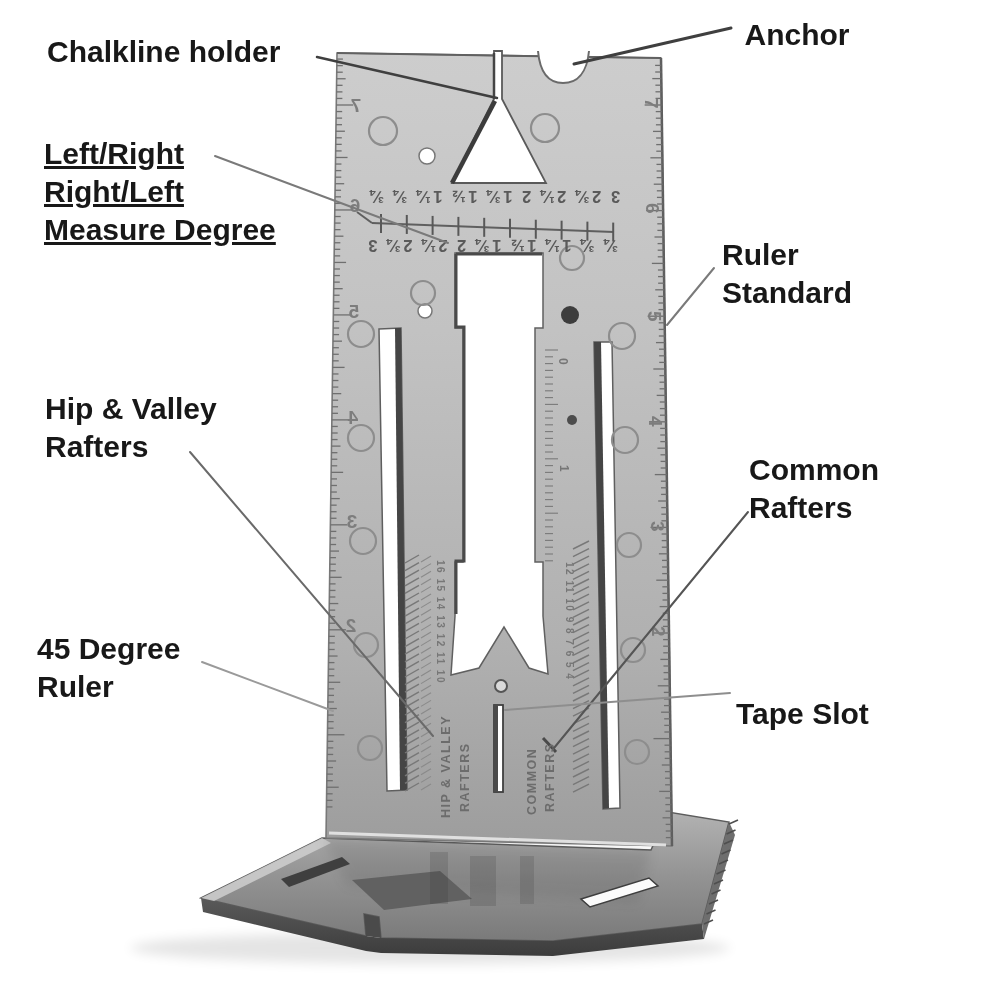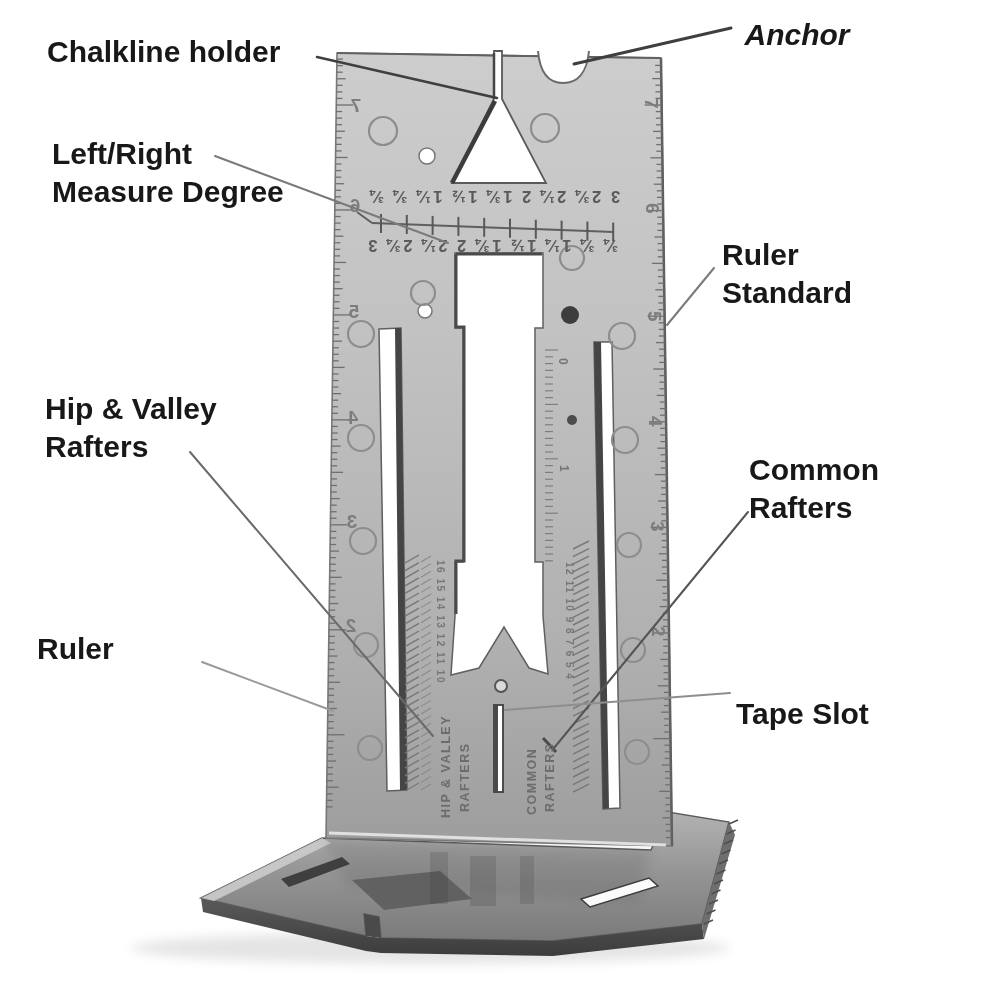--- a/index.html
+++ b/index.html
@@ -5,21 +5,21 @@
   html,body{margin:0;padding:0;background:#ffffff;}
   .canvas{
     position:relative;width:1000px;height:1000px;background:#ffffff;overflow:hidden;
     font-family:"Liberation Sans", sans-serif;
   }
   #tool-svg{position:absolute;left:0;top:0;}
   .callout{
     position:absolute;font-weight:bold;font-size:30px;line-height:38px;
     color:#181818;white-space:nowrap;letter-spacing:0px;
   }
-  .callout.center{text-align:center;font-style:italic;}
+  .callout.center{text-align:center;}
 </style>
 </head>
 <body>
 
 <div class="canvas">
 
 <svg id="tool-svg" width="1000" height="1000" viewBox="0 0 1000 1000">
   <defs>
     <linearGradient id="plateGrad" x1="0" y1="0" x2="0" y2="1">
       <stop offset="0" stop-color="#cdcdcd"></stop>
@@ -570,22 +570,23 @@
 </svg>
 
 <div class="callout" style="left:47px;top:33px;">
   <div>Chalkline holder</div>
 </div>
 
 <div class="callout center" style="left:712px;top:16px;width:170px;">
   <div>Anchor</div>
 </div>
 
-<div class="callout" style="left:52px;top:135px;">
+<div class="callout" style="left:44px;top:135px;text-decoration:underline;">
   <div>Left/Right</div>
+  <div>Right/Left</div>
   <div>Measure Degree</div>
 </div>
 
 <div class="callout" style="left:722px;top:236px;">
   <div>Ruler</div>
   <div>Standard</div>
 </div>
 
 <div class="callout" style="left:45px;top:390px;">
   <div>Hip &amp; Valley</div>
@@ -595,16 +596,17 @@
 <div class="callout" style="left:749px;top:451px;">
   <div>Common</div>
   <div>Rafters</div>
 </div>
 
 <div class="callout" style="left:736px;top:669px;margin-top:26px;">
   <div>Tape Slot</div>
 </div>
 
 <div class="callout" style="left:37px;top:630px;">
+  <div>45 Degree</div>
   <div>Ruler</div>
 </div>
 
 </div>
 
 </body></html>

